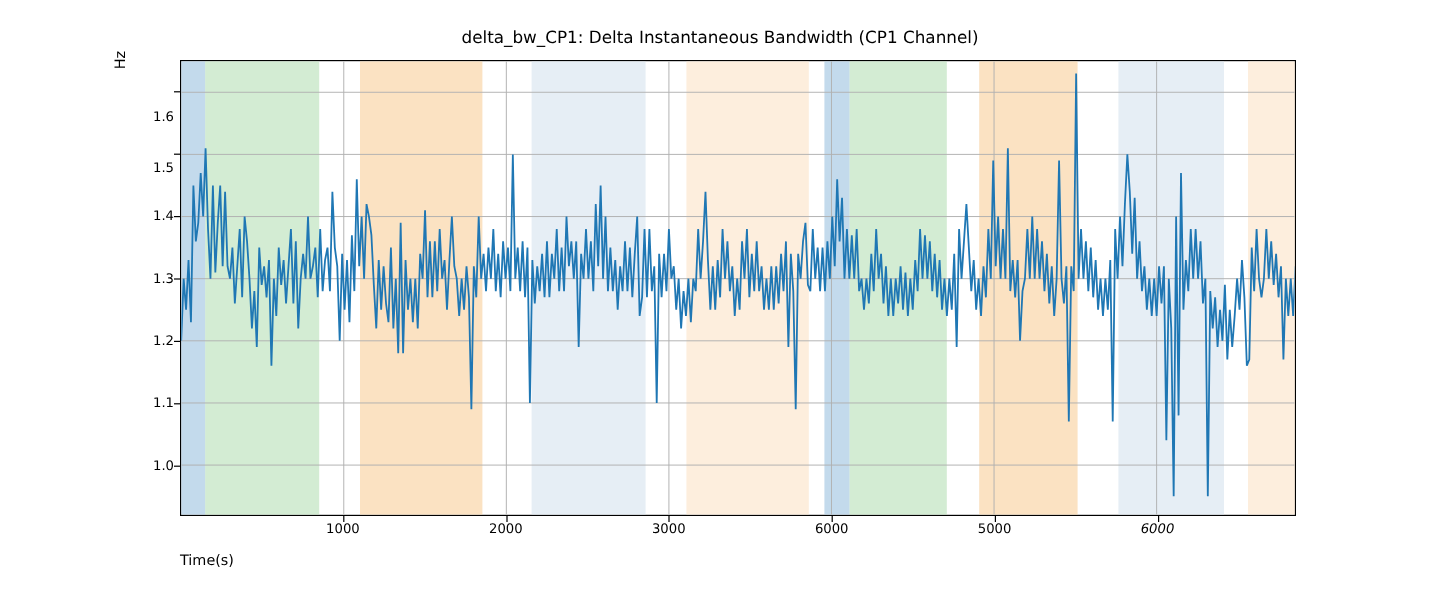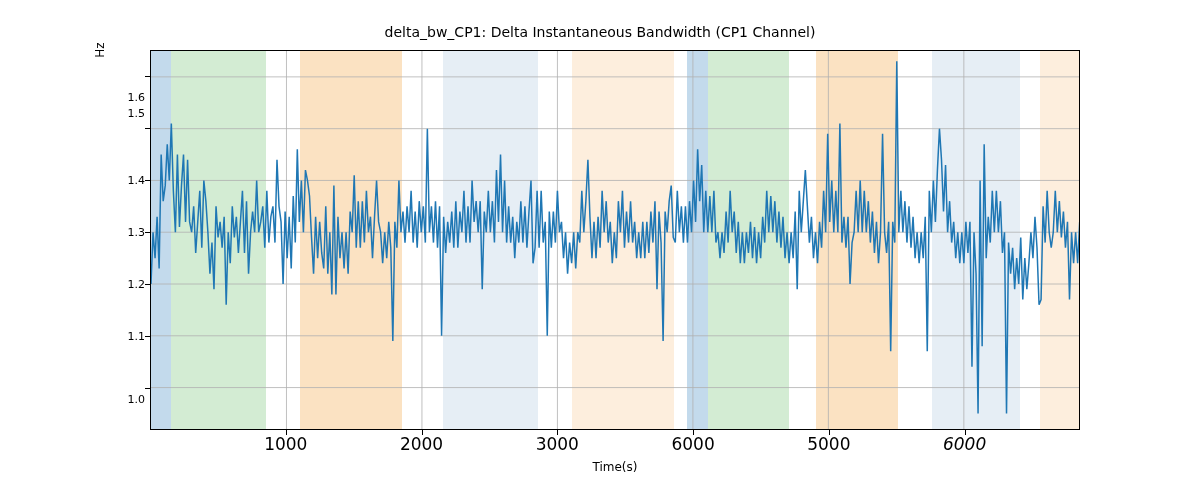--- a/index.html
+++ b/index.html
@@ -55,35 +55,35 @@
     transform: rotate(-90deg) translate(-50%, -50%);
     text-align: center;
     font-size: 12px;
     color: #000;
   }
   .xlabel {
     position: absolute;
     left: 150px;
     top: 460px;
     width: 930px;
-    text-align: center;
+    text-align: left;
     font-size: 12px;
     color: #000;
   }
   .ytick {
     position: absolute;
     right: 1055px;
     font-size: 11px;
     color: #000;
     transform: translateY(-50%);
   }
   .xtick {
     position: absolute;
     top: 434px;
-    font-size: 17px;
+    font-size: 11px;
     color: #000;
     transform: translateX(-50%);
   }
   .tick-mark-x {
     position: absolute;
     width: 1px;
     height: 5px;
     background: #000;
     top: 430px;
   }
@@ -158,27 +158,27 @@
       <div class="xtick" style="left: 557.299px; text-align: center;">3000</div>
       <div class="tick-mark-x" style="left: 693.066px;"></div>
       <div class="xtick" style="left: 693.066px;">6000</div>
       <div class="tick-mark-x" style="left: 828.832px;"></div>
       <div class="xtick" style="left: 828.832px;">5000</div>
       <div class="tick-mark-x" style="left: 964.599px;"></div>
       <div class="xtick" style="left: 964.599px; font-style: italic;">6000</div>
     </div>
   <div id="ytick-container">
       <div class="tick-mark-y" style="top: 388.356px;"></div>
-      <div class="ytick" style="top: 388.356px; margin-top: 11px;">1.0</div>
+      <div class="ytick" style="top: 388.356px;">1.0</div>
       <div class="tick-mark-y" style="top: 336.301px;"></div>
       <div class="ytick" style="top: 336.301px;">1.1</div>
       <div class="tick-mark-y" style="top: 284.247px;"></div>
       <div class="ytick" style="top: 284.247px;">1.2</div>
       <div class="tick-mark-y" style="top: 232.192px;"></div>
       <div class="ytick" style="top: 232.192px; margin-left: 48px;">1.3</div>
       <div class="tick-mark-y" style="top: 180.137px;"></div>
       <div class="ytick" style="top: 180.137px;">1.4</div>
       <div class="tick-mark-y" style="top: 128.082px;"></div>
-      <div class="ytick" style="top: 113px;">1.5</div>
+      <div class="ytick" style="top: 140px;">1.5</div>
       <div class="tick-mark-y" style="top: 76.0274px;"></div>
       <div class="ytick" style="top: 73px; margin-top: 24px;">1.6</div>
     </div>
 </div>
 
 </body></html>

